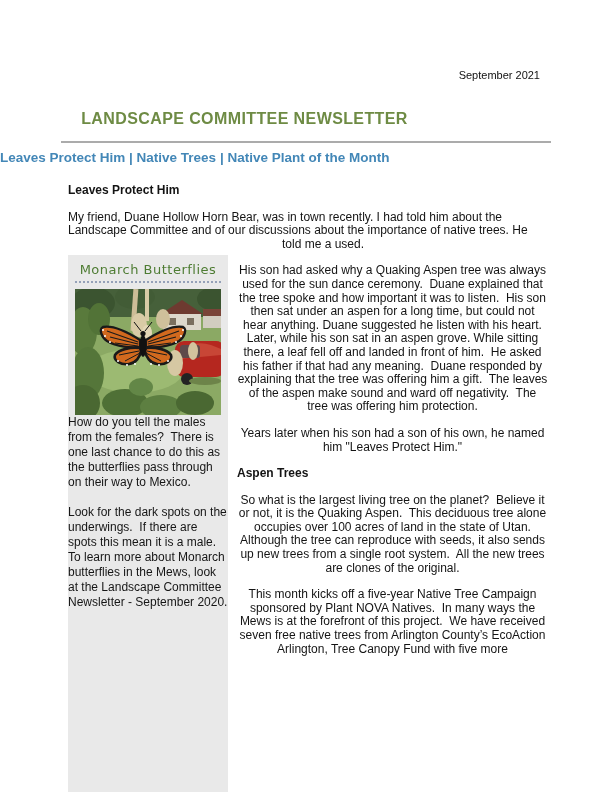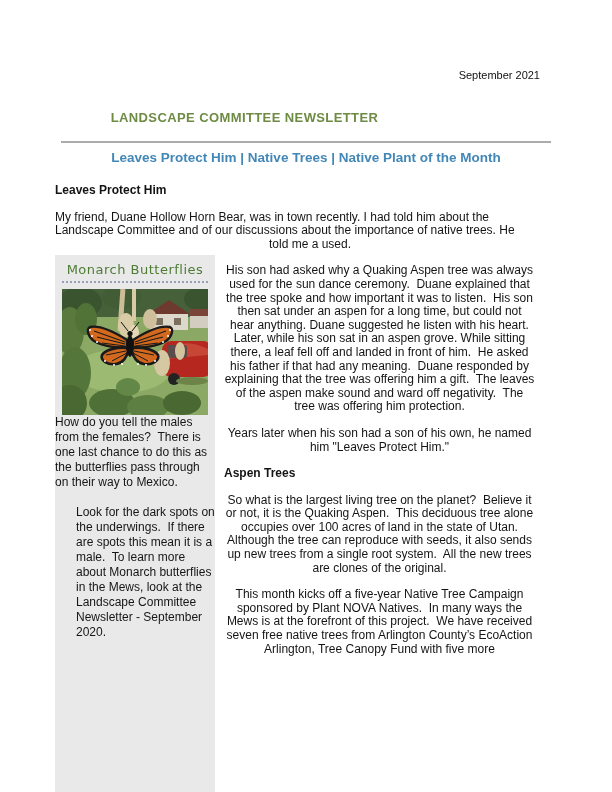--- a/index.html
+++ b/index.html
@@ -5,32 +5,32 @@
   html,body { margin:0; padding:0; background:#ffffff; }
   .page {
     position:relative; width:612px; height:792px; background:#ffffff;
     overflow:hidden; font-family:"Liberation Sans", sans-serif; color:#141414;
   }
   .date {
     position:absolute; top:69px; right:72px; font-size:11px; color:#111;
   }
   .nl-title {
     position:absolute; top:110px; left:0; width:489px; text-align:center;
-    font-size:13px; font-weight:bold; color:#6e8b44; letter-spacing:0.4px;
+    font-size:16px; font-weight:bold; color:#6e8b44; letter-spacing:0.4px;
   }
   .rule {
     position:absolute; top:141px; left:61px; width:490px; height:2px;
     background:#ababab;
   }
   .subtitle {
-    position:absolute; top:150px; left:0; width:612px; text-align:center;
+    position:absolute; top:150px; left:0; width:612px; text-align:left;
     font-size:13.5px; font-weight:bold; color:#4387b7;
   }
   .content {
-    position:absolute; left:55px; top:184px; width:480px;
+    position:absolute; left:68px; top:184px; width:480px;
     font-size:12px; line-height:13.6px;
   }
   .content p { margin:0; white-space:pre-wrap; }
   .head { font-size:12px; font-weight:bold; margin:0 0 13px 0; }
   .subhead { font-size:12px; font-weight:bold; margin:13px 0 0 0; }
   .intro-cont { margin-left:214px !important; }
   .flow p { margin:13px 0 0 0;text-align:center; }
   .sidebar {
     float:left; width:160px; height:537px; margin:4px 9px 0 0;
     background:#e9e9e9;
@@ -39,21 +39,21 @@
     margin:8px 0 0 0; text-align:center;
     font-family:"DejaVu Sans", sans-serif; font-weight:normal;
     font-size:13px; color:#4e7c33; letter-spacing:0.5px;
   }
   .sb-dots { margin:4px 7px 0 7px; height:0; border-bottom:2px dotted #95a1b8; }
   .sb-photo { display:block; margin:6px 7px 0 7px; }
   .sb-text {
     margin:11px 7px 0 7px; font-size:12px; line-height:15px;
     white-space:pre-wrap; color:#161616;
   }
-  .sb-text.second { margin-top:15px;padding-left:21px; }
+  .sb-text.second { margin-top:15px; }
 </style>
 </head>
 <body>
 
 <div class="page">
 
   <div class="date">September 2021</div>
 
   <div class="nl-title">LANDSCAPE COMMITTEE NEWSLETTER</div>
 

